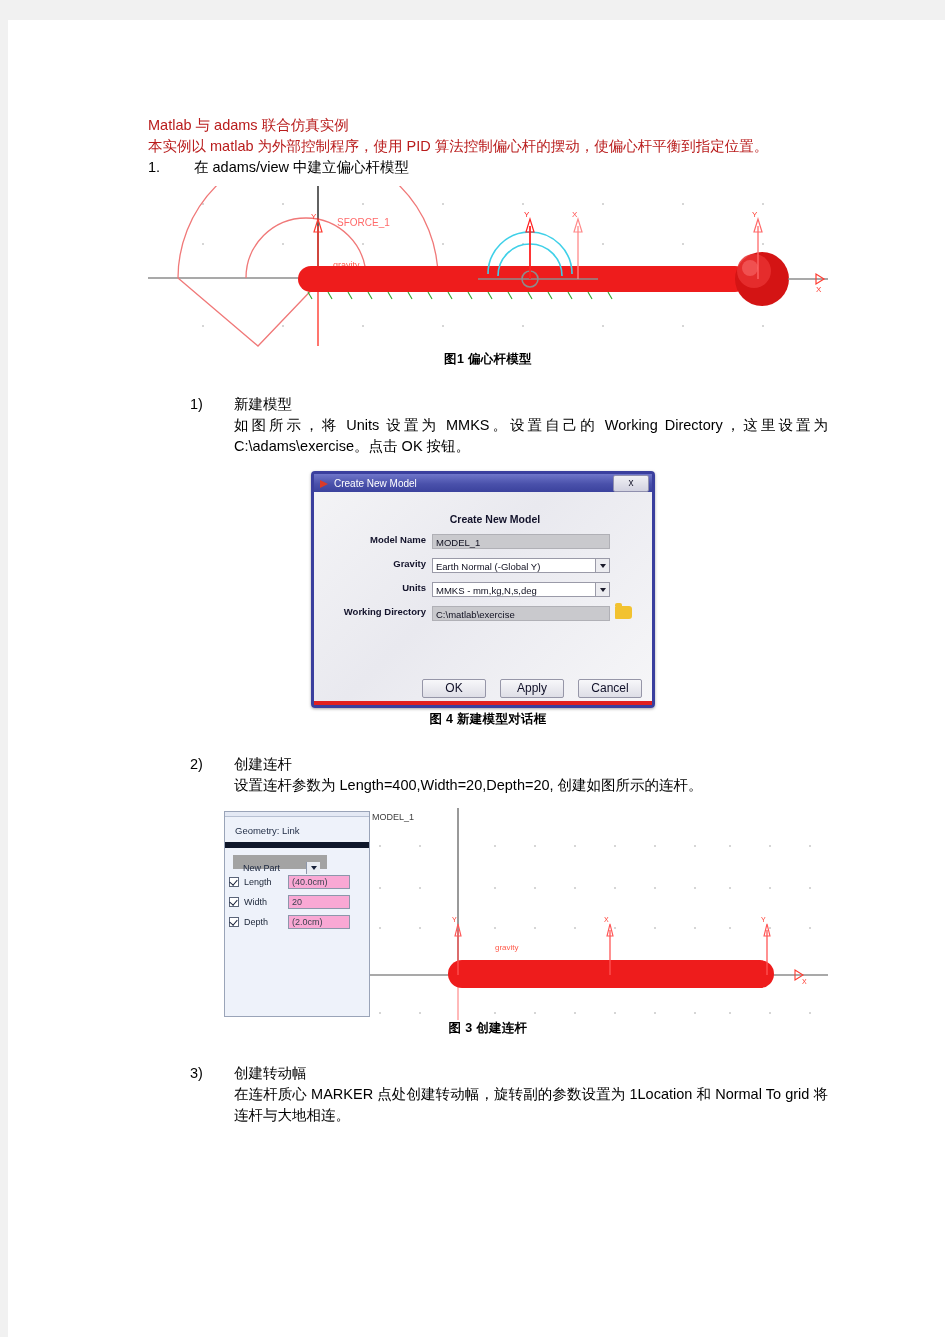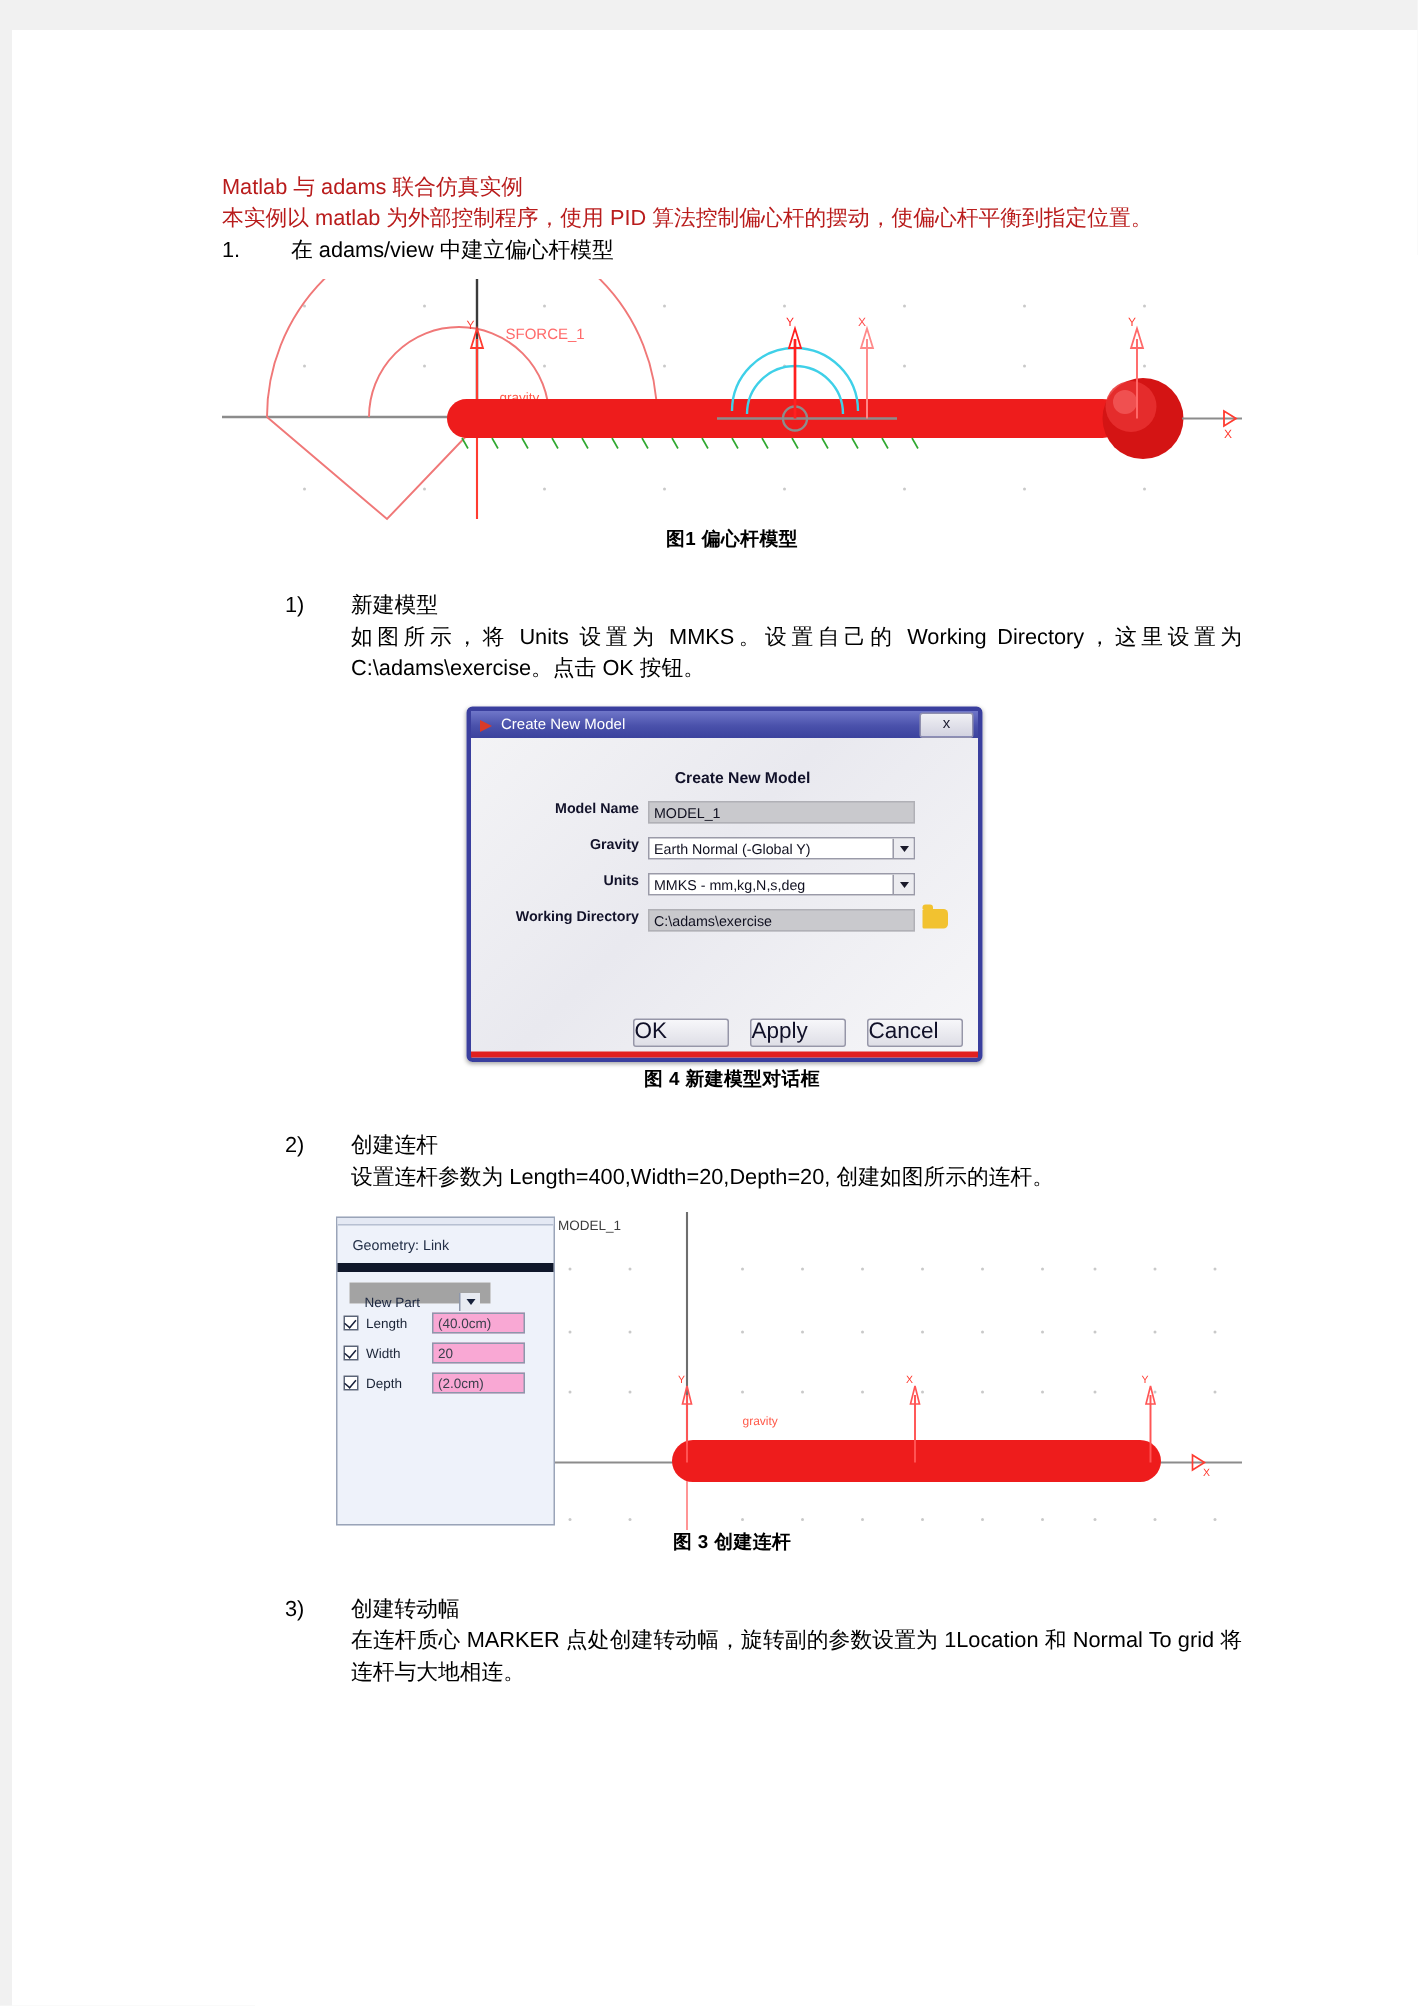--- a/index.html
+++ b/index.html
@@ -194,21 +194,22 @@
   }
   .dlg-btns {
     position: absolute;
     bottom: 10px; right: 10px;
     display: flex;
     gap: 14px;
   }
   .dbtn {
     width: 62px; height: 17px;
     line-height: 16px;
-    font-size: 15px;
+    text-align: center;
+    font-size: 12px;
     color: #101028;
     background: linear-gradient(180deg,#f7f7fa,#dedee6);
     border: 1px solid #9696a8;
     border-radius: 2px;
   }
   .dlg-redbar {
     position: absolute;
     left: 0; right: 0; bottom: 0;
     height: 4px;
     background: #e12020;
@@ -466,21 +467,21 @@
           <div class="frow">
             <div class="flabel">Units</div>
             <div class="ffield">
               <span>MMKS - mm,kg,N,s,deg</span>
               <span class="arrow"></span>
             </div>
           </div>
 
           <div class="frow">
             <div class="flabel">Working Directory</div>
-            <div class="ffield readonly">C:\adams\exercise</div>
+            <div class="ffield readonly">C:\matlab\exercise</div>
             <div class="folder-btn"></div>
           </div>
 
           <div class="dlg-btns">
             <div class="dbtn">OK</div>
             <div class="dbtn">Apply</div>
             <div class="dbtn">Cancel</div>
           </div>
         </div>
         <div class="dlg-redbar"></div>

